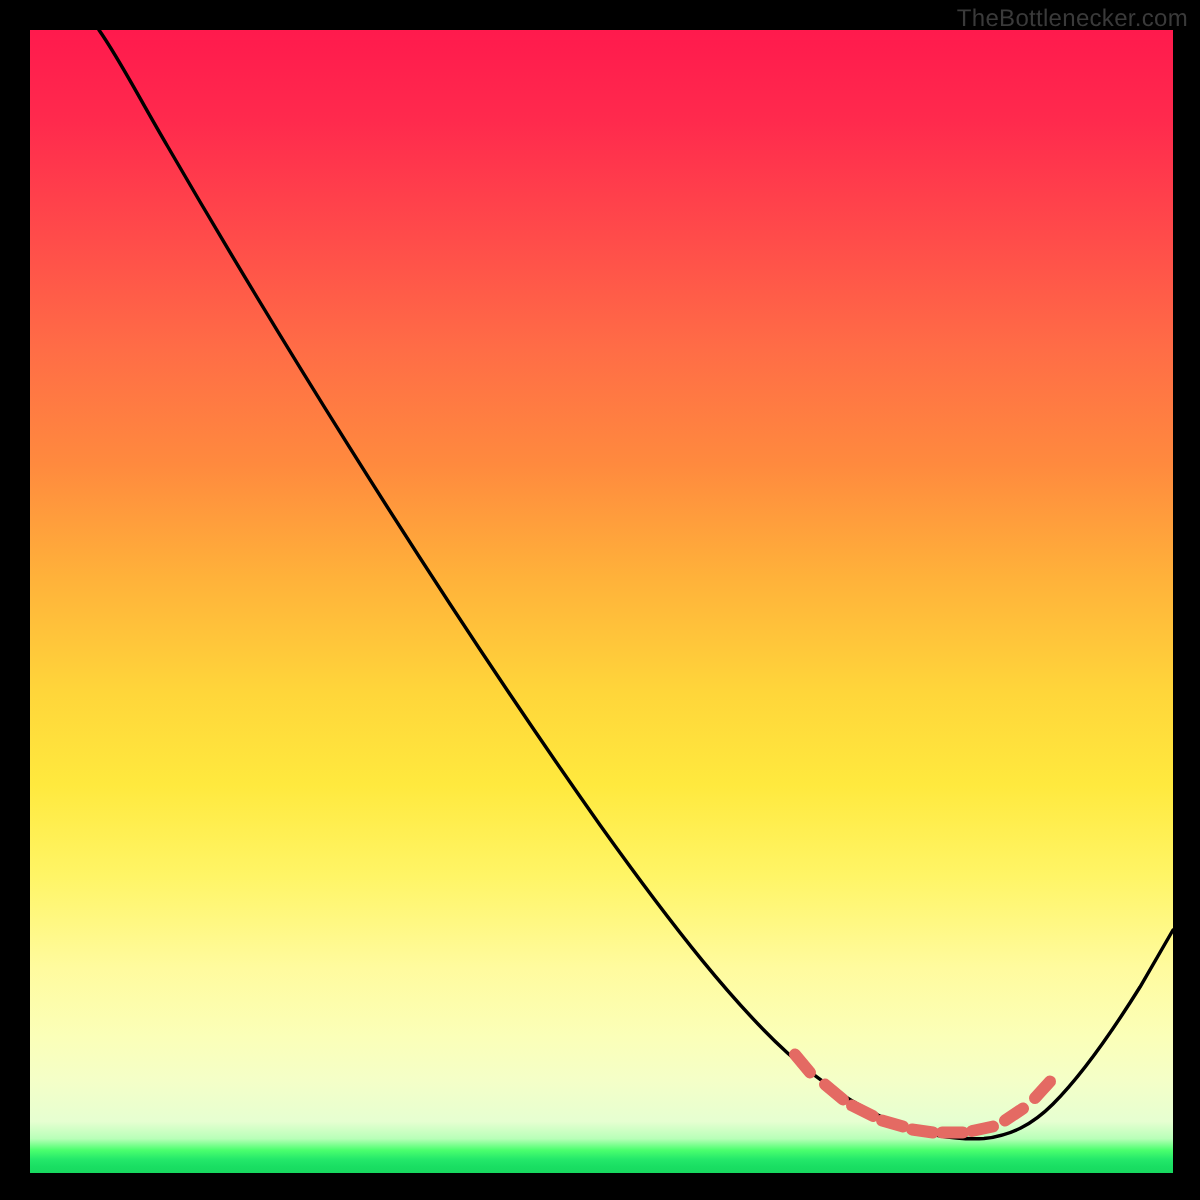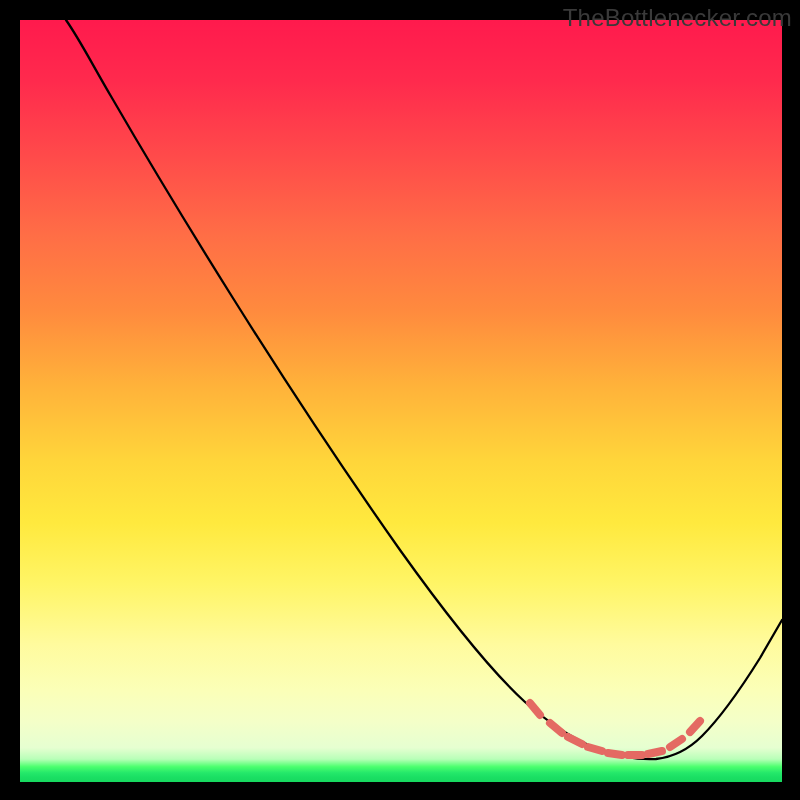--- a/index.html
+++ b/index.html
@@ -53,21 +53,21 @@
     top: 20px;
     width: 762px;
     height: 762px;
     overflow: visible;
   }
   .watermark {
     position: absolute;
     top: 4px;
     right: 8px;
     font-family: Arial, Helvetica, sans-serif;
-    font-size: 24px;
+    font-size: 16px;
     font-weight: 500;
     color: #3a3a3a;
     letter-spacing: 0.2px;
     user-select: none;
   }
 </style>
 </head>
 <body>
 
 <div class="frame">

